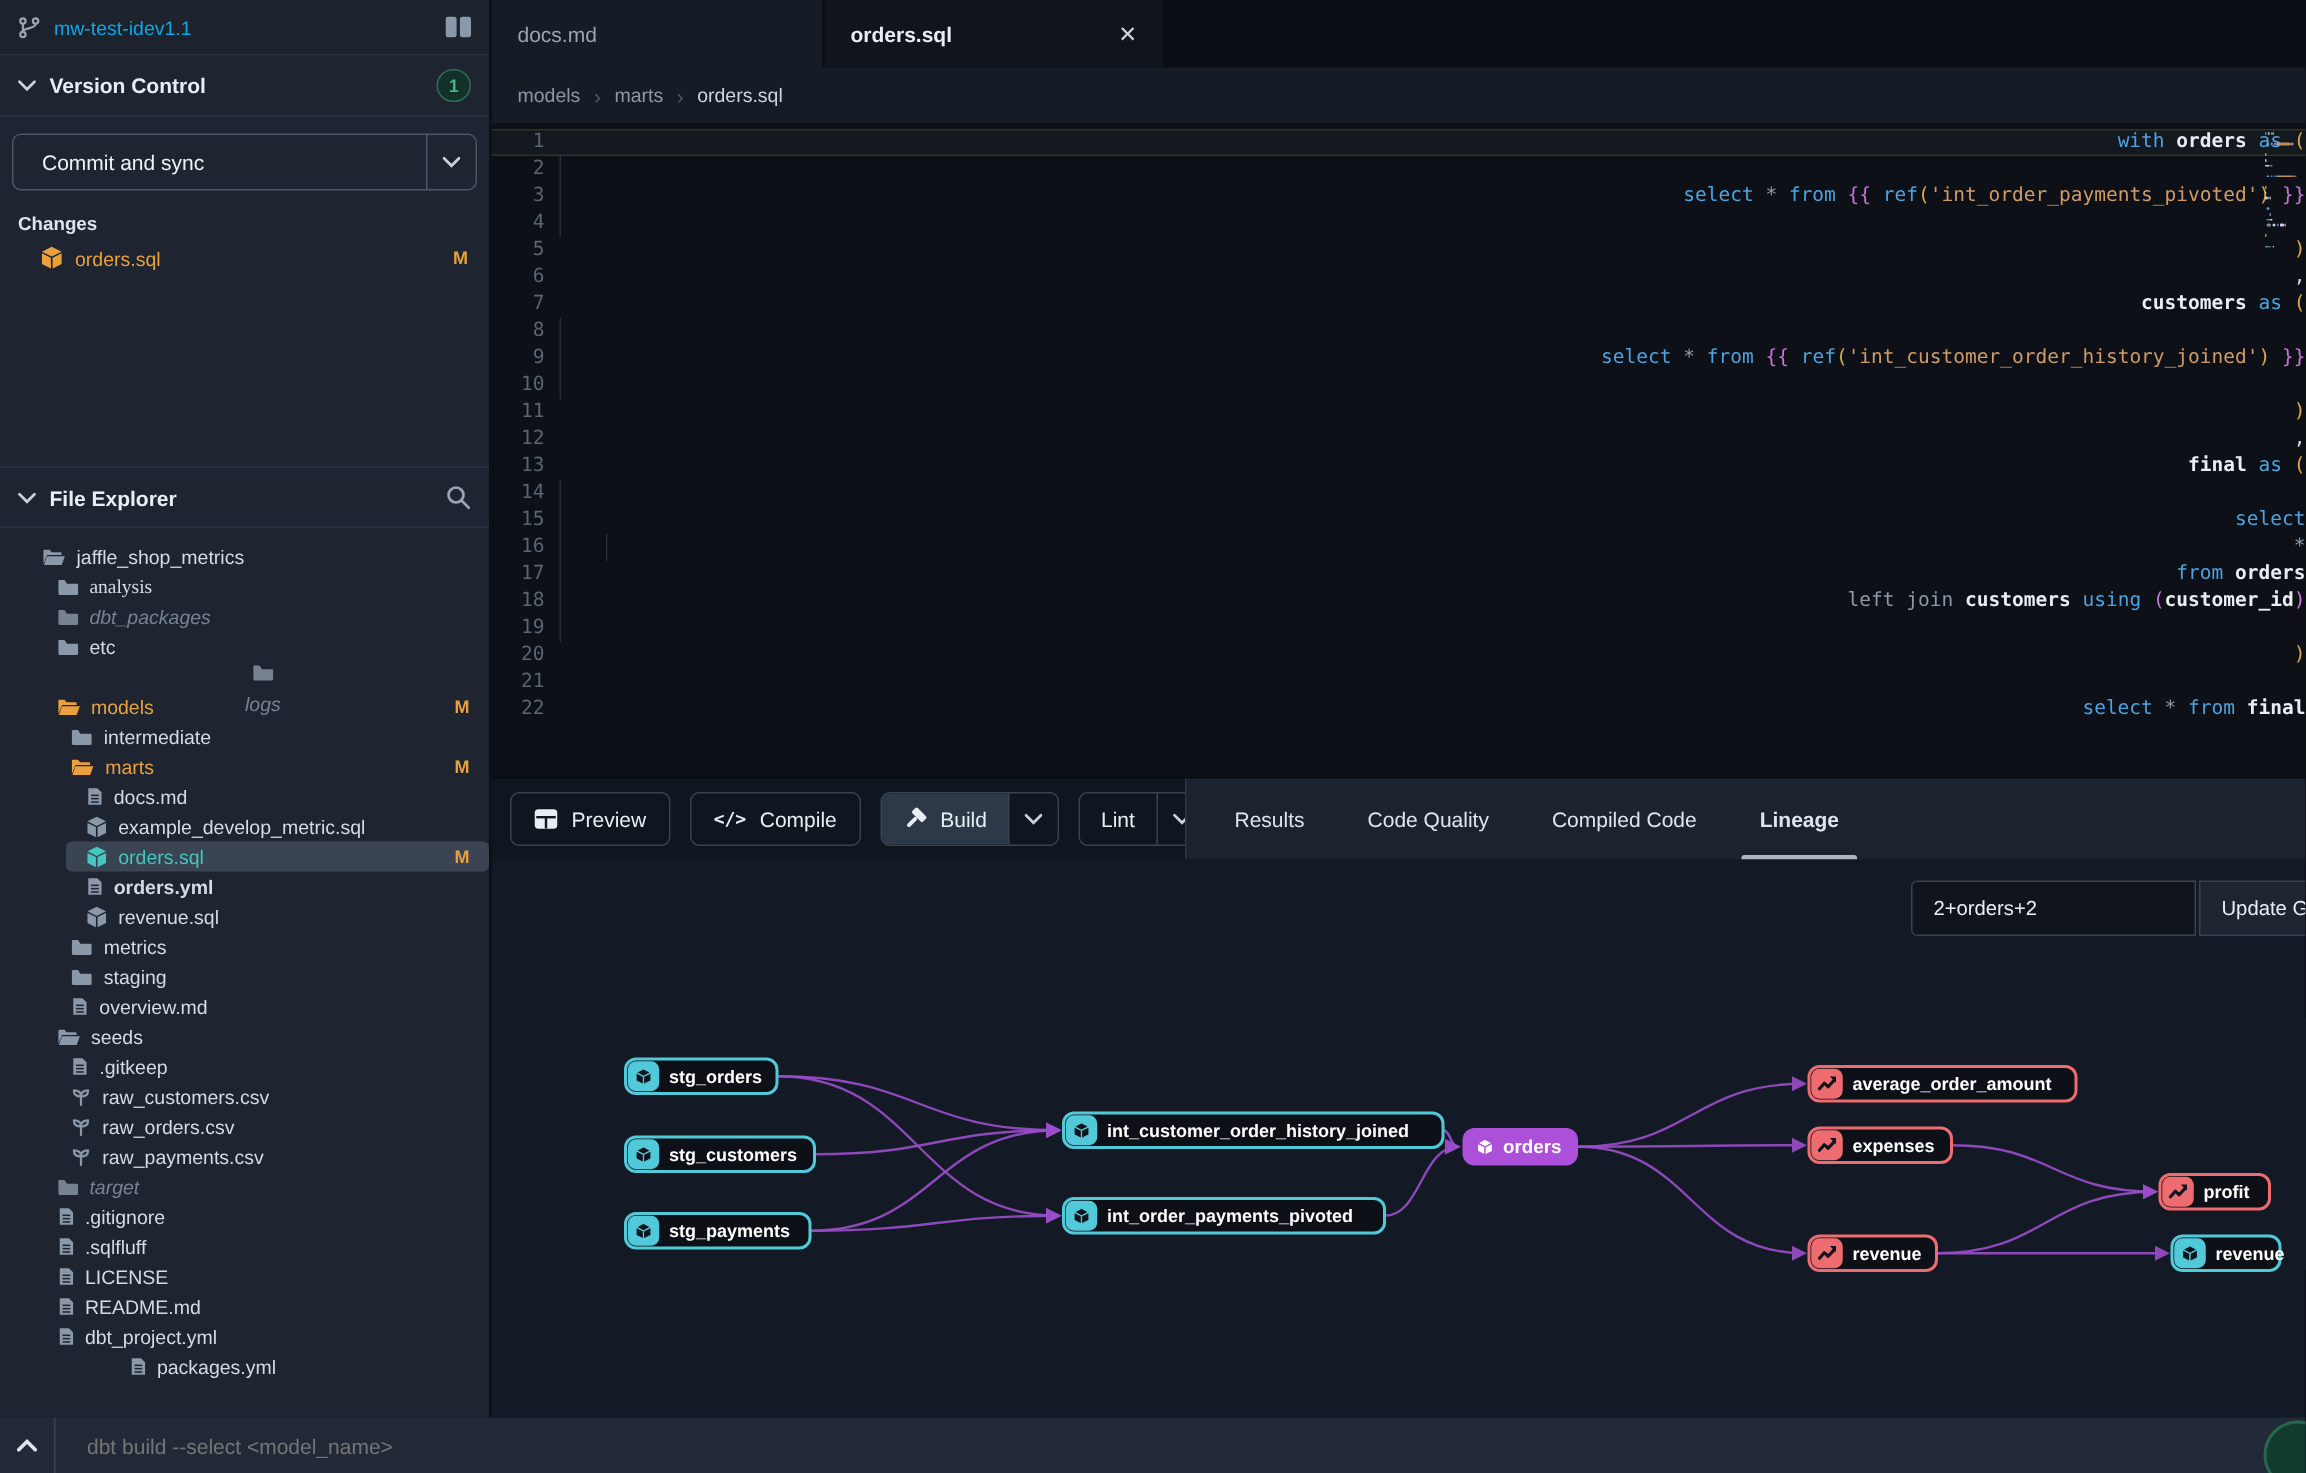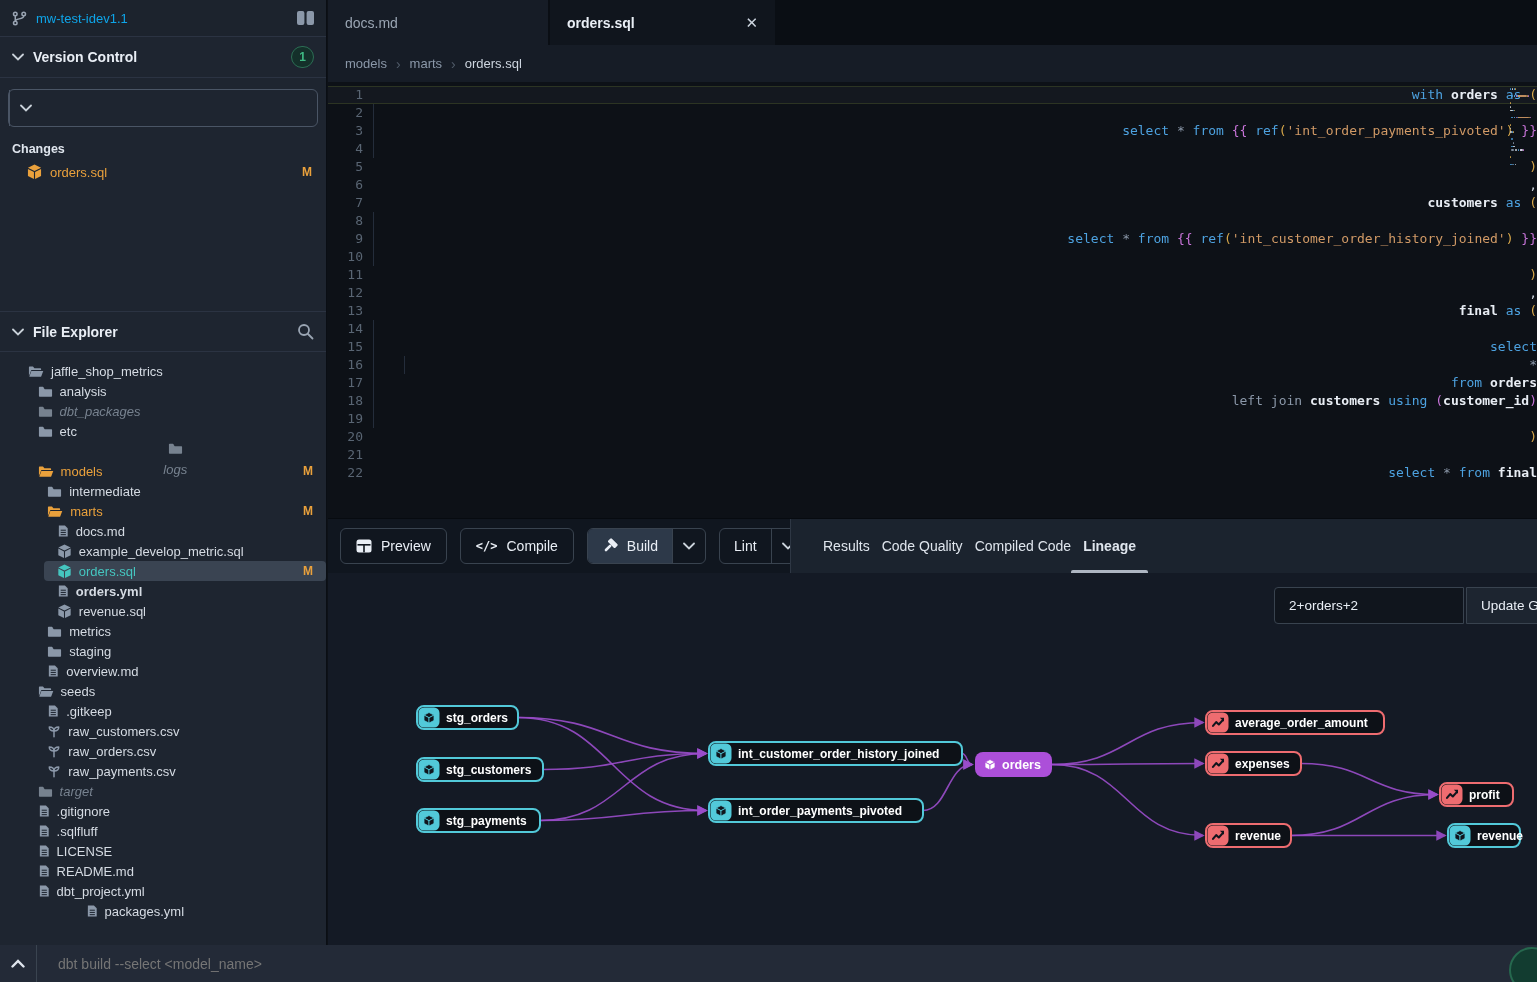--- a/index.html
+++ b/index.html
@@ -80,21 +80,21 @@
     background:transparent; color:#e9eef5; font-size:14px; cursor:pointer; }
   .btn { display:flex; align-items:center; gap:9px; padding:0 15px; }
   .splitbtn { display:flex; align-items:stretch; overflow:hidden; padding:0; }
   .seg-main { display:flex; align-items:center; gap:9px; padding:0 14px; font-size:14px; }
   .seg-caret { width:33px; display:flex; align-items:center; justify-content:center;
     border-left:1px solid #39434f; cursor:pointer; }
   .splitbtn.build .seg-main { background:#2d3949; }
   .compile-glyph { font-family:"DejaVu Sans Mono",monospace; font-size:12px; font-weight:bold; }
   .tabstrip { position:absolute; left:462px; top:0; bottom:0; right:0;
     background:#1b232e; border-left:1px solid #2e3744; display:flex;
-    align-items:center; gap:8px; padding-left:30px; }
+    align-items:center; gap:38px; padding-left:30px; }
   .rtab { position:relative; height:100%; display:flex; align-items:center;
     font-size:14px; color:#dfe5ed; cursor:pointer; padding:0 2px; }
   .rtab.active { font-weight:bold; }
   .rtab.active::after { content:""; position:absolute; left:-10px; right:-10px;
     bottom:0; height:3px; background:#aeb6c2; border-radius:2px 2px 0 0; }
 
   
   .lineage { position:absolute; top:573px; left:0; width:100%; height:372px;
     background:#141a25; overflow:hidden; }
   .selector { position:absolute; left:946px; top:14px; width:190px; height:37px;
@@ -142,20 +142,21 @@
     <span class="ico">
       <svg width="12" height="8" viewBox="0 0 12 8" fill="none" stroke="#c9d1d9" stroke-width="1.8" stroke-linecap="round">
           <path d="M1 1.5 L6 6.5 L11 1.5"></path>
         </svg>
     </span>
     <span class="section-title">Version Control</span>
     <span class="vc-badge">1</span>
   </div>
 
   <div class="commit-btn">
+    <span class="commit-label">Commit and sync</span>
     <span class="commit-caret">
       <svg width="12" height="8" viewBox="0 0 12 8" fill="none" stroke="#c9d1d9" stroke-width="1.8" stroke-linecap="round">
           <path d="M1 1.5 L6 6.5 L11 1.5"></path>
         </svg>
     </span>
   </div>
 
   <div class="changes-label">Changes</div>
   <div class="change-row">
     <span class="ico">
@@ -189,21 +190,21 @@
   <div id="file-tree">
       <div class="tree-row" style="padding-left: 28px;">
         <span class="ico">
           <svg width="16" height="14" viewBox="0 0 17 14">
             <path d="M1,12.4 L1,3 Q1,2.3 1.7,2.3 L5.3,2.3 L6.8,4 L13.2,4 Q13.9,4 13.9,4.8 L13.9,6 L3.6,6 Z" fill="#8b98a9"></path>
             <path d="M1.4,13 L3.5,6.9 L16.2,6.9 L13.9,13 Z" fill="#8b98a9"></path>
           </svg>
         </span>
         <span>jaffle_shop_metrics</span>
       </div>
-      <div class="tree-row" style="padding-left: 37.6px;">
+      <div class="tree-row" style="padding-left: 37.6px; font-family: Liberation Serif, serif;">
         <span class="ico">
           <svg width="15" height="14" viewBox="0 0 16 14">
             <path d="M1,3.2 L5.6,3.2 L7.2,5 L14.4,5 Q15,5 15,5.8 L15,12.2 Q15,13 14.2,13 L1.8,13 Q1,13 1,12.2 Z" fill="#8b98a9"></path>
             <path d="M1,3.2 Q1,2.4 1.8,2.4 L5.2,2.4 L6.6,4 L1,4 Z" fill="#8b98a9"></path>
           </svg>
         </span>
         <span>analysis</span>
       </div>
       <div class="tree-row muted" style="padding-left: 37.6px;">
         <span class="ico">

